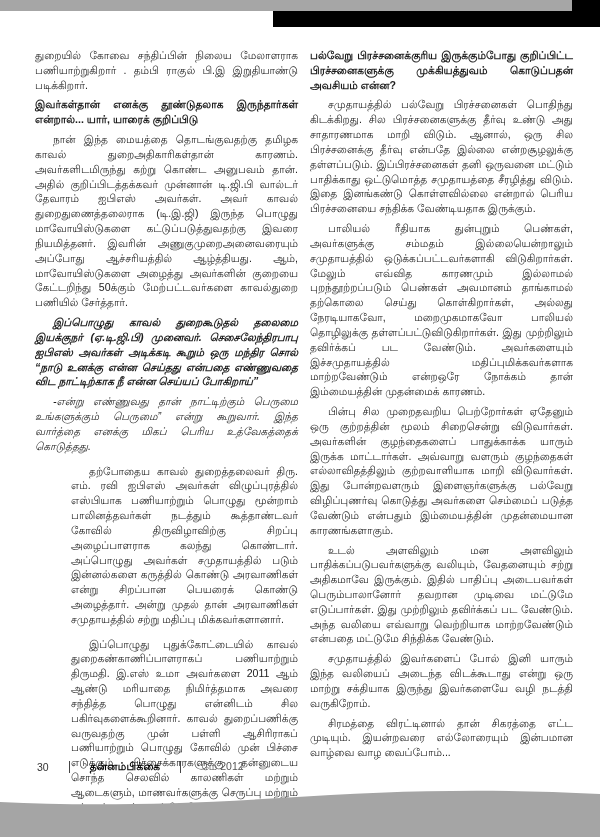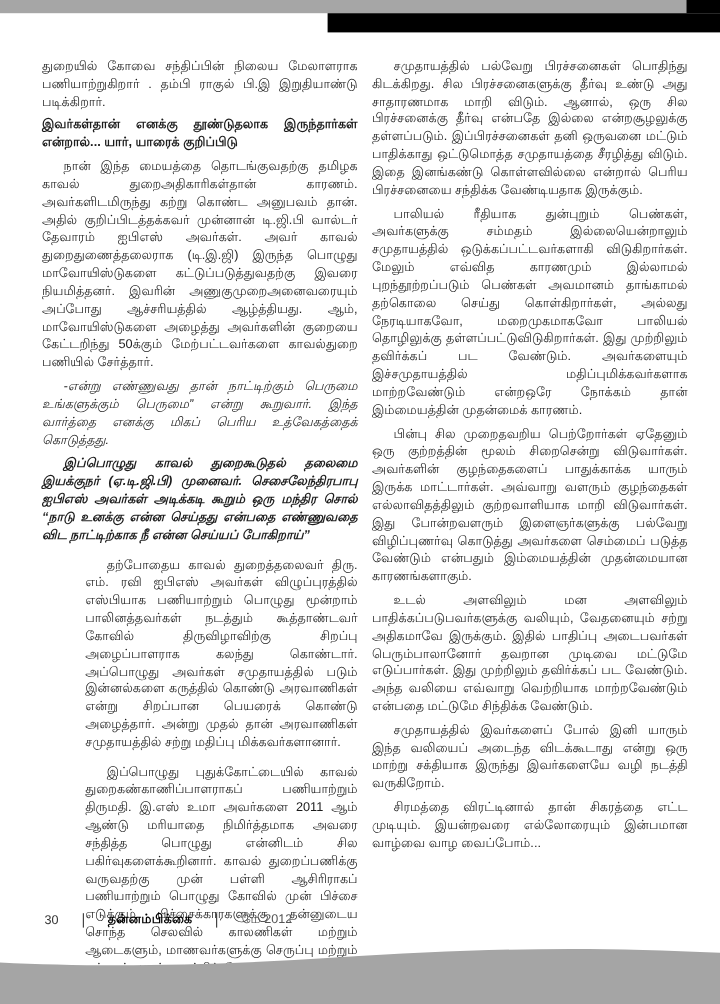--- a/index.html
+++ b/index.html
@@ -47,27 +47,28 @@
 <div class="top-gray-bar"></div>
 <div class="top-black-corner"></div>
 <div class="top-black-bar"></div>
 
 <div class="content">
 
   <div class="col">
     <p>துறையில் கோவை சந்திப்பின் நிலைய மேலாளராக பணியாற்றுகிறார் . தம்பி ராகுல் பி.இ இறுதியாண்டு படிக்கிறார்.</p>
     <p class="bold">இவர்கள்தான் எனக்கு தூண்டுதலாக இருந்தார்கள் என்றால்... யார், யாரைக் குறிப்பிடு</p>
     <p class="indent">நான் இந்த மையத்தை தொடங்குவதற்கு தமிழக காவல் துறைஅதிகாரிகள்தான் காரணம். அவர்களிடமிருந்து கற்று கொண்ட அனுபவம் தான். அதில் குறிப்பிடத்தக்கவர் முன்னான் டி.ஜி.பி வால்டர் தேவாரம் ஐபிஎஸ் அவர்கள். அவர் காவல் துறைதுணைத்தலைராக (டி.இ.ஜி) இருந்த பொழுது மாவோயிஸ்டுகளை கட்டுப்படுத்துவதற்கு இவரை நியமித்தனர். இவரின் அணுகுமுறைஅனைவரையும் அப்போது ஆச்சரியத்தில் ஆழ்த்தியது. ஆம், மாவோயிஸ்டுகளை அழைத்து அவர்களின் குறையை கேட்டறிந்து 50க்கும் மேற்பட்டவர்களை காவல்துறை பணியில் சேர்த்தார்.</p>
+    <p class="indent bold-italic">இப்பொழுது காவல் துறைகூடுதல் தலைமை இயக்குநர் (ஏ.டி.ஜி.பி) முனைவர். செசைலேந்திரபாபு ஐபிஎஸ் அவர்கள் அடிக்கடி கூறும் ஒரு மந்திர சொல் “நாடு உனக்கு என்ன செய்தது என்பதை எண்ணுவதை விட நாட்டிற்காக நீ என்ன செய்யப் போகிறாய்”</p>
     <p class="indent italic">-என்று எண்ணுவது தான் நாட்டிற்கும் பெருமை உங்களுக்கும் பெருமை” என்று கூறுவார். இந்த வார்த்தை எனக்கு மிகப் பெரிய உத்வேகத்தைக் கொடுத்தது.</p>
-    <p class="indent bold-italic">இப்பொழுது காவல் துறைகூடுதல் தலைமை இயக்குநர் (ஏ.டி.ஜி.பி) முனைவர். செசைலேந்திரபாபு ஐபிஎஸ் அவர்கள் அடிக்கடி கூறும் ஒரு மந்திர சொல் “நாடு உனக்கு என்ன செய்தது என்பதை எண்ணுவதை விட நாட்டிற்காக நீ என்ன செய்யப் போகிறாய்”</p>
     <p class="indent gap-before">தற்போதைய காவல் துறைத்தலைவர் திரு. எம். ரவி ஐபிஎஸ் அவர்கள் விழுப்புரத்தில் எஸ்பியாக பணியாற்றும் பொழுது மூன்றாம் பாலினத்தவர்கள் நடத்தும் கூத்தாண்டவர் கோவில் திருவிழாவிற்கு சிறப்பு அழைப்பாளராக கலந்து கொண்டார். அப்பொழுது அவர்கள் சமுதாயத்தில் படும் இன்னல்களை கருத்தில் கொண்டு அரவாணிகள் என்று சிறப்பான பெயரைக் கொண்டு அழைத்தார். அன்று முதல் தான் அரவாணிகள் சமுதாயத்தில் சற்று மதிப்பு மிக்கவர்களானார்.</p>
     <p class="indent gap-before">இப்பொழுது புதுக்கோட்டையில் காவல் துறைகண்காணிப்பாளராகப் பணியாற்றும் திருமதி. இ.எஸ் உமா அவர்களை 2011 ஆம் ஆண்டு மரியாதை நிமிர்த்தமாக அவரை சந்தித்த பொழுது என்னிடம் சில பகிர்வுகளைக்கூறினார். காவல் துறைப்பணிக்கு வருவதற்கு முன் பள்ளி ஆசிரிராகப் பணியாற்றும் பொழுது கோவில் முன் பிச்சை எடுக்கும் பிச்சைக்காரகளுக்கு தன்னுடைய சொந்த செலவில் காலணிகள் மற்றும் ஆடைகளும், மாணவர்களுக்கு செருப்பு மற்றும் புத்தகங்களும் வாங்கிக் கொடுத்தாகக் கூறினார். இதுபோன்றசெயல்கள் தான் என்னை பெரிதும் ஊக்கப் படுத்தியது. எவ்வித எதிர்பார்ப்புமின்றி அவர்கள் செய்த செயல்கள் என்னை பெரிதாக ஊக்கப்படுத்தியது.</p>
   </div>
 
   <div class="col">
+    <p class="bold">பல்வேறு பிரச்சனைக்குரிய இருக்கும்போது குறிப்பிட்ட பிரச்சனைகளுக்கு முக்கியத்துவம் கொடுப்பதன் அவசியம் என்ன?</p>
     <p class="indent">சமுதாயத்தில் பல்வேறு பிரச்சனைகள் பொதிந்து கிடக்கிறது. சில பிரச்சனைகளுக்கு தீர்வு உண்டு அது சாதாரணமாக மாறி விடும். ஆனால், ஒரு சில பிரச்சனைக்கு தீர்வு என்பதே இல்லை என்றசூழலுக்கு தள்ளப்படும். இப்பிரச்சனைகள் தனி ஒருவனை மட்டும் பாதிக்காது ஒட்டுமொத்த சமுதாயத்தை சீரழித்து விடும். இதை இனங்கண்டு கொள்ளவில்லை என்றால் பெரிய பிரச்சனையை சந்திக்க வேண்டியதாக இருக்கும்.</p>
     <p class="indent">பாலியல் ரீதியாக துன்புறும் பெண்கள், அவர்களுக்கு சம்மதம் இல்லையென்றாலும் சமுதாயத்தில் ஒடுக்கப்பட்டவர்களாகி விடுகிறார்கள். மேலும் எவ்வித காரணமும் இல்லாமல் புறந்தூற்றப்படும் பெண்கள் அவமானம் தாங்காமல் தற்கொலை செய்து கொள்கிறார்கள், அல்லது நேரடியாகவோ, மறைமுகமாகவோ பாலியல் தொழிலுக்கு தள்ளப்பட்டுவிடுகிறார்கள். இது முற்றிலும் தவிர்க்கப் பட வேண்டும். அவர்களையும் இச்சமுதாயத்தில் மதிப்புமிக்கவர்களாக மாற்றவேண்டும் என்றஒரே நோக்கம் தான் இம்மையத்தின் முதன்மைக் காரணம்.</p>
     <p class="indent">பின்பு சில முறைதவறிய பெற்றோர்கள் ஏதேனும் ஒரு குற்றத்தின் மூலம் சிறைசென்று விடுவார்கள். அவர்களின் குழந்தைகளைப் பாதுக்காக்க யாரும் இருக்க மாட்டார்கள். அவ்வாறு வளரும் குழந்தைகள் எல்லாவிதத்திலும் குற்றவாளியாக மாறி விடுவார்கள். இது போன்றவளரும் இளைஞர்களுக்கு பல்வேறு விழிப்புணர்வு கொடுத்து அவர்களை செம்மைப் படுத்த வேண்டும் என்பதும் இம்மையத்தின் முதன்மையான காரணங்களாகும்.</p>
     <p class="indent">உடல் அளவிலும் மன அளவிலும் பாதிக்கப்படுபவர்களுக்கு வலியும், வேதனையும் சற்று அதிகமாவே இருக்கும். இதில் பாதிப்பு அடைபவர்கள் பெரும்பாலானோர் தவறான முடிவை மட்டுமே எடுப்பார்கள். இது முற்றிலும் தவிர்க்கப் பட வேண்டும். அந்த வலியை எவ்வாறு வெற்றியாக மாற்றவேண்டும் என்பதை மட்டுமே சிந்திக்க வேண்டும்.</p>
     <p class="indent">சமுதாயத்தில் இவர்களைப் போல் இனி யாரும் இந்த வலியைப் அடைந்த விடக்கூடாது என்று ஒரு மாற்று சக்தியாக இருந்து இவர்களையே வழி நடத்தி வருகிறோம்.</p>
     <p class="indent">சிரமத்தை விரட்டினால் தான் சிகரத்தை எட்ட முடியும். இயன்றவரை எல்லோரையும் இன்பமான வாழ்வை வாழ வைப்போம்...</p>
   </div>
 
 </div>
 

